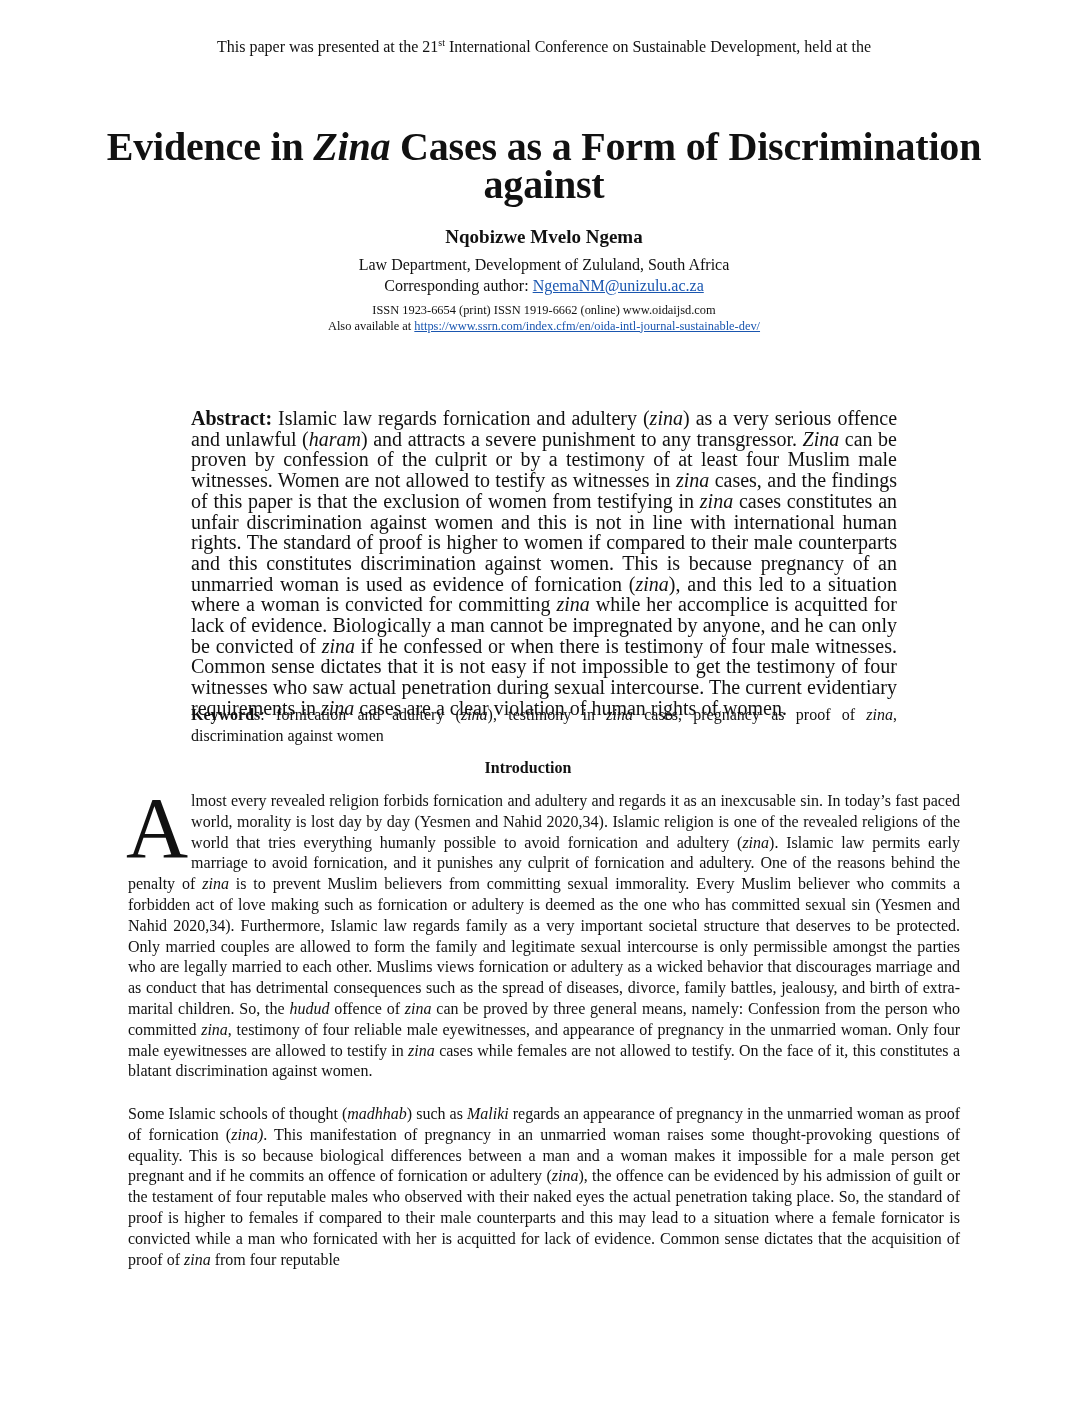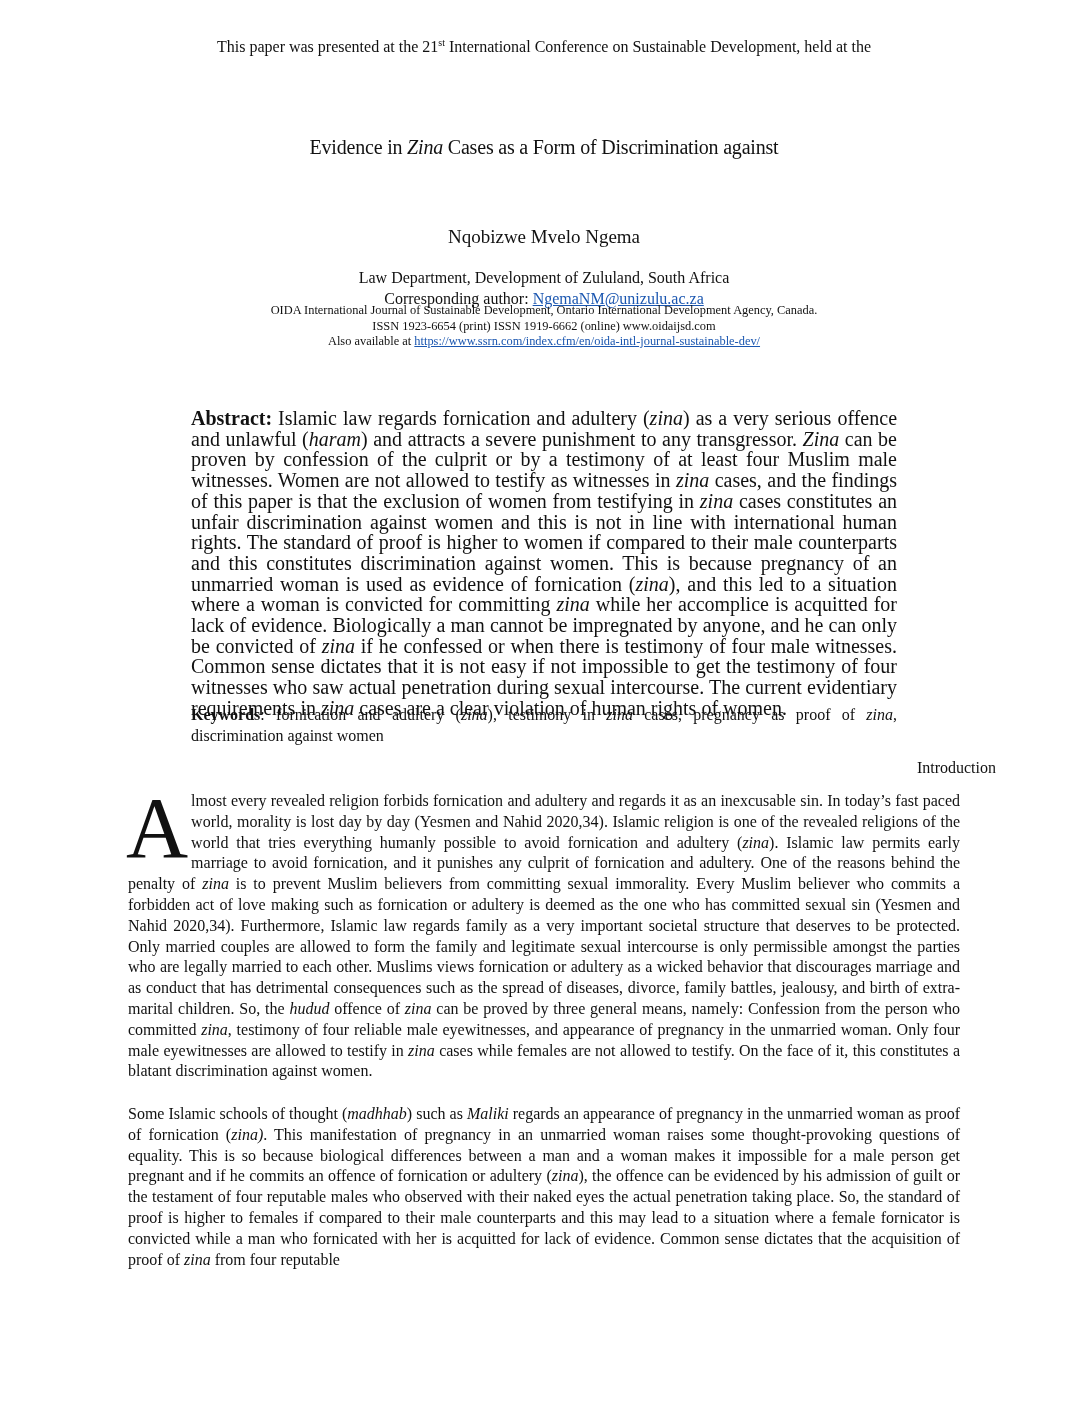--- a/index.html
+++ b/index.html
@@ -3,33 +3,33 @@
 <meta charset="utf-8">
 <style>
   html, body { margin: 0; padding: 0; background: #ffffff; }
   body { width: 1088px; height: 1408px; position: relative; overflow: hidden;
          font-family: "Liberation Serif", "DejaVu Serif", serif; color: #111; }
   .page { position: absolute; left: 0; top: 0; width: 1088px; height: 1408px; }
   .conf-note { position: absolute; top: 36px; left: 100px; width: 888px; text-align: center;
                font-size: 16px; line-height: 21px; }
   .conf-note sup { font-size: 10px; line-height: 0; }
   .title { position: absolute; top: 128px; left: 100px; width: 888px; text-align: center;
-           font-size: 20px; font-weight: normal; line-height: 38px; letter-spacing: -0.2px; }
+           font-size: 40px; font-weight: bold; line-height: 38px; letter-spacing: -0.2px; }
   .author-block { position: absolute; top: 225px; left: 100px; width: 888px; text-align: center;
                   font-size: 16px; line-height: 21px; }
-  .author-name { font-size: 19px; font-weight: normal; line-height: 24px; margin-bottom: 18px; }
+  .author-name { font-size: 19px; font-weight: bold; line-height: 24px; margin-bottom: 5px; }
   a { color: #1a56b0; text-decoration: underline; }
   .journal-block { position: absolute; top: 303px; left: 100px; width: 888px; text-align: center;
                    font-size: 12.4px; line-height: 15.5px; }
   .abstract { position: absolute; top: 408px; left: 191px; width: 706px; text-align: justify;
               font-size: 20px; line-height: 20.7px; }
   .keywords { position: absolute; top: 705px; left: 191px; width: 706px; text-align: justify;
               font-size: 16px; line-height: 20.7px; }
-  .section-heading { position: absolute; top: 758px; left: 108px; width: 888px; text-align: right;
-                     font-size: 16px; font-weight: normal; line-height: 20px; }
+  .section-heading { position: absolute; top: 758px; left: 84px; width: 888px; text-align: center;
+                     font-size: 16px; font-weight: bold; line-height: 20px; }
   .body-para { position: absolute; left: 128px; width: 832px; text-align: justify;
                font-size: 16px; line-height: 20.8px; }
   .p1 { top: 791px; }
   .p2 { top: 1104px; }
   .dropcap { float: left; font-size: 86px; line-height: 62px; padding-top: 6px; margin-right: 3px;
              margin-left: -2px; font-weight: normal; }
   .b { font-weight: bold; }
   i { font-style: italic; }
 </style>
 </head>
@@ -47,21 +47,20 @@
 
   <div class="author-block">
     <div class="author-name">Nqobizwe Mvelo Ngema</div>
     <div>Law Department, Development of Zululand, South Africa</div>
     <div>
       <span>Corresponding author: </span><a>NgemaNM@unizulu.ac.za</a>
     </div>
   </div>
 
   <div class="journal-block">
-    <div>OIDA International Journal of Sustainable Development, Ontario International Development Agency, Canada.</div>
     <div>ISSN 1923-6654 (print) ISSN 1919-6662 (online) www.oidaijsd.com</div>
     <div>
       <span>Also available at </span><a>https://www.ssrn.com/index.cfm/en/oida-intl-journal-sustainable-dev/</a>
     </div>
   </div>
 
   <div class="abstract">
     <span class="b">Abstract:</span><span> Islamic law regards fornication and adultery (</span><i>zina</i><span>) as a very serious offence and unlawful (</span><i>haram</i><span>) and attracts a severe punishment to any transgressor. </span><i>Zina</i><span> can be proven by confession of the culprit or by a testimony of at least four Muslim male witnesses. Women are not allowed to testify as witnesses in </span><i>zina</i><span> cases, and the findings of this paper is that the exclusion of women from testifying in </span><i>zina</i><span> cases constitutes an unfair discrimination against women and this is not in line with international human rights. The standard of proof is higher to women if compared to their male counterparts and this constitutes discrimination against women. This is because pregnancy of an unmarried woman is used as evidence of fornication (</span><i>zina</i><span>), and this led to a situation where a woman is convicted for committing </span><i>zina</i><span> while her accomplice is acquitted for lack of evidence. Biologically a man cannot be impregnated by anyone, and he can only be convicted of </span><i>zina</i><span> if he confessed or when there is testimony of four male witnesses. Common sense dictates that it is not easy if not impossible to get the testimony of four witnesses who saw actual penetration during sexual intercourse. The current evidentiary requirements in </span><i>zina</i><span> cases are a clear violation of human rights of women.</span>
   </div>
 

